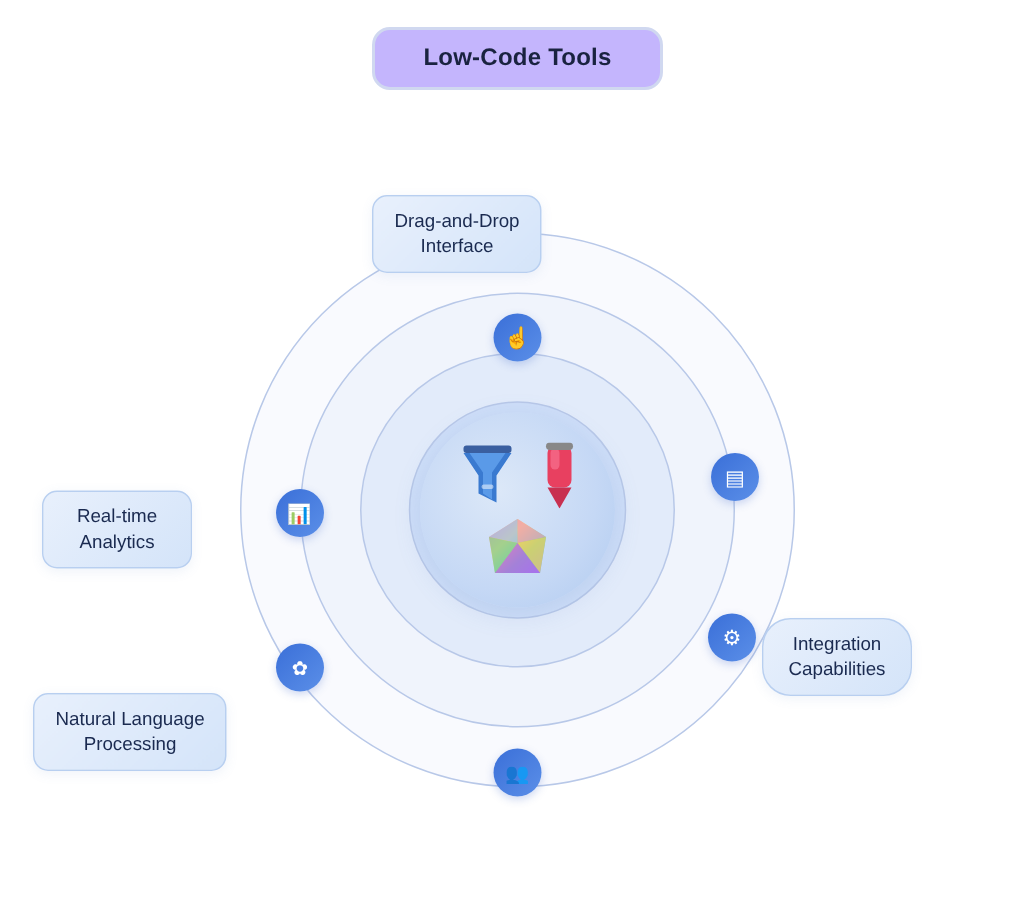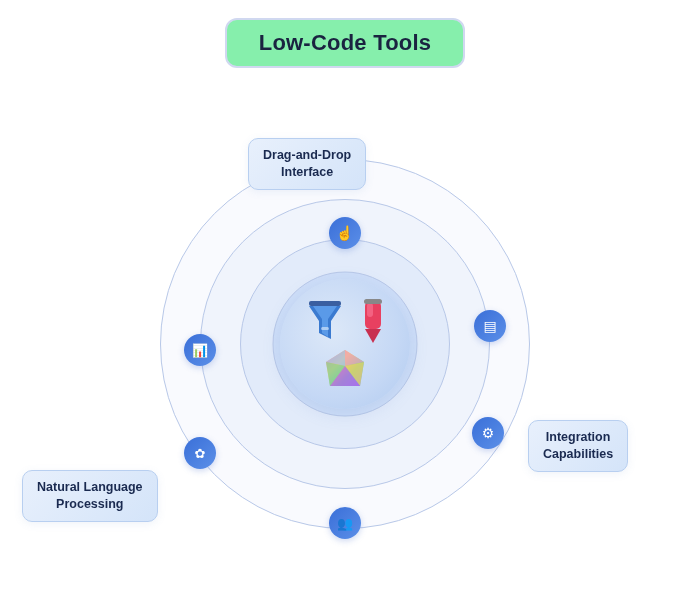--- a/index.html
+++ b/index.html
@@ -9,24 +9,24 @@
       background: #ffffff;
       font-family: 'Segoe UI', Arial, sans-serif;
       overflow: hidden;
       display: flex;
       flex-direction: column;
       align-items: center;
     }
 
     .page-title {
       margin-top: 18px;
-      font-size: 22px;
+      font-size: 16px;
       font-weight: 700;
       color: #1a2340;
-      background: #86efac;
+      background: #c4b5fd;
       border: 2.5px solid #d0d8f0;
       border-radius: 12px;
       padding: 10px 32px;
       letter-spacing: 0.01em;
     }
 
     .diagram-area {
       position: relative;
       width: 690px;
       height: 540px;
@@ -102,21 +102,21 @@
 
     
     .feature-box {
       position: absolute;
       background: linear-gradient(135deg, #e8f0fc 0%, #d4e4f9 100%);
       border: 1.5px solid #b8cff0;
       border-radius: 10px;
       padding: 8px 14px;
       text-align: center;
       font-size: 12.5px;
-      font-weight: 700;
+      font-weight: 400;
       color: #1a2a50;
       line-height: 1.35;
       min-width: 100px;
       box-shadow: 0 2px 8px rgba(100,140,200,0.10);
     }
 
     
     .node-dot {
       position: absolute;
       width: 32px;
@@ -200,32 +200,35 @@
 Interface</span>
   </div>
 
   <div class="node-dot dot-right" style="left:490px;top:248px;">
     <span>▤</span>
   </div>
 
   <div class="node-dot" style="left:488px;top:355px;">
     <span>⚙</span>
   </div>
-  <div class="feature-box" style="left:528px;top:342px;">
+  <div class="feature-box" style="left:508px;top:342px;border-radius:19px;">
     <span>Integration<br>Capabilities</span>
   </div>
 
   <div class="node-dot" style="left:345px;top:445px;">
     <span style="font-size:13px;">👥</span>
   </div>
 
   <div class="node-dot" style="left:200px;top:375px;">
     <span style="font-size:13px;">✿</span>
   </div>
   <div class="feature-box" style="left:22px;top:357px;margin-top:35px;">
     <span>Natural Language<br>Processing</span>
   </div>
 
   <div class="node-dot" style="left:200px;top:272px;">
     <span style="font-size:13px;">📊</span>
   </div>
+  <div class="feature-box" style="left:28px;top:257px;">
+    <span>Real-time<br>Analytics</span>
+  </div>
 
 </div>
 
 </body></html>

